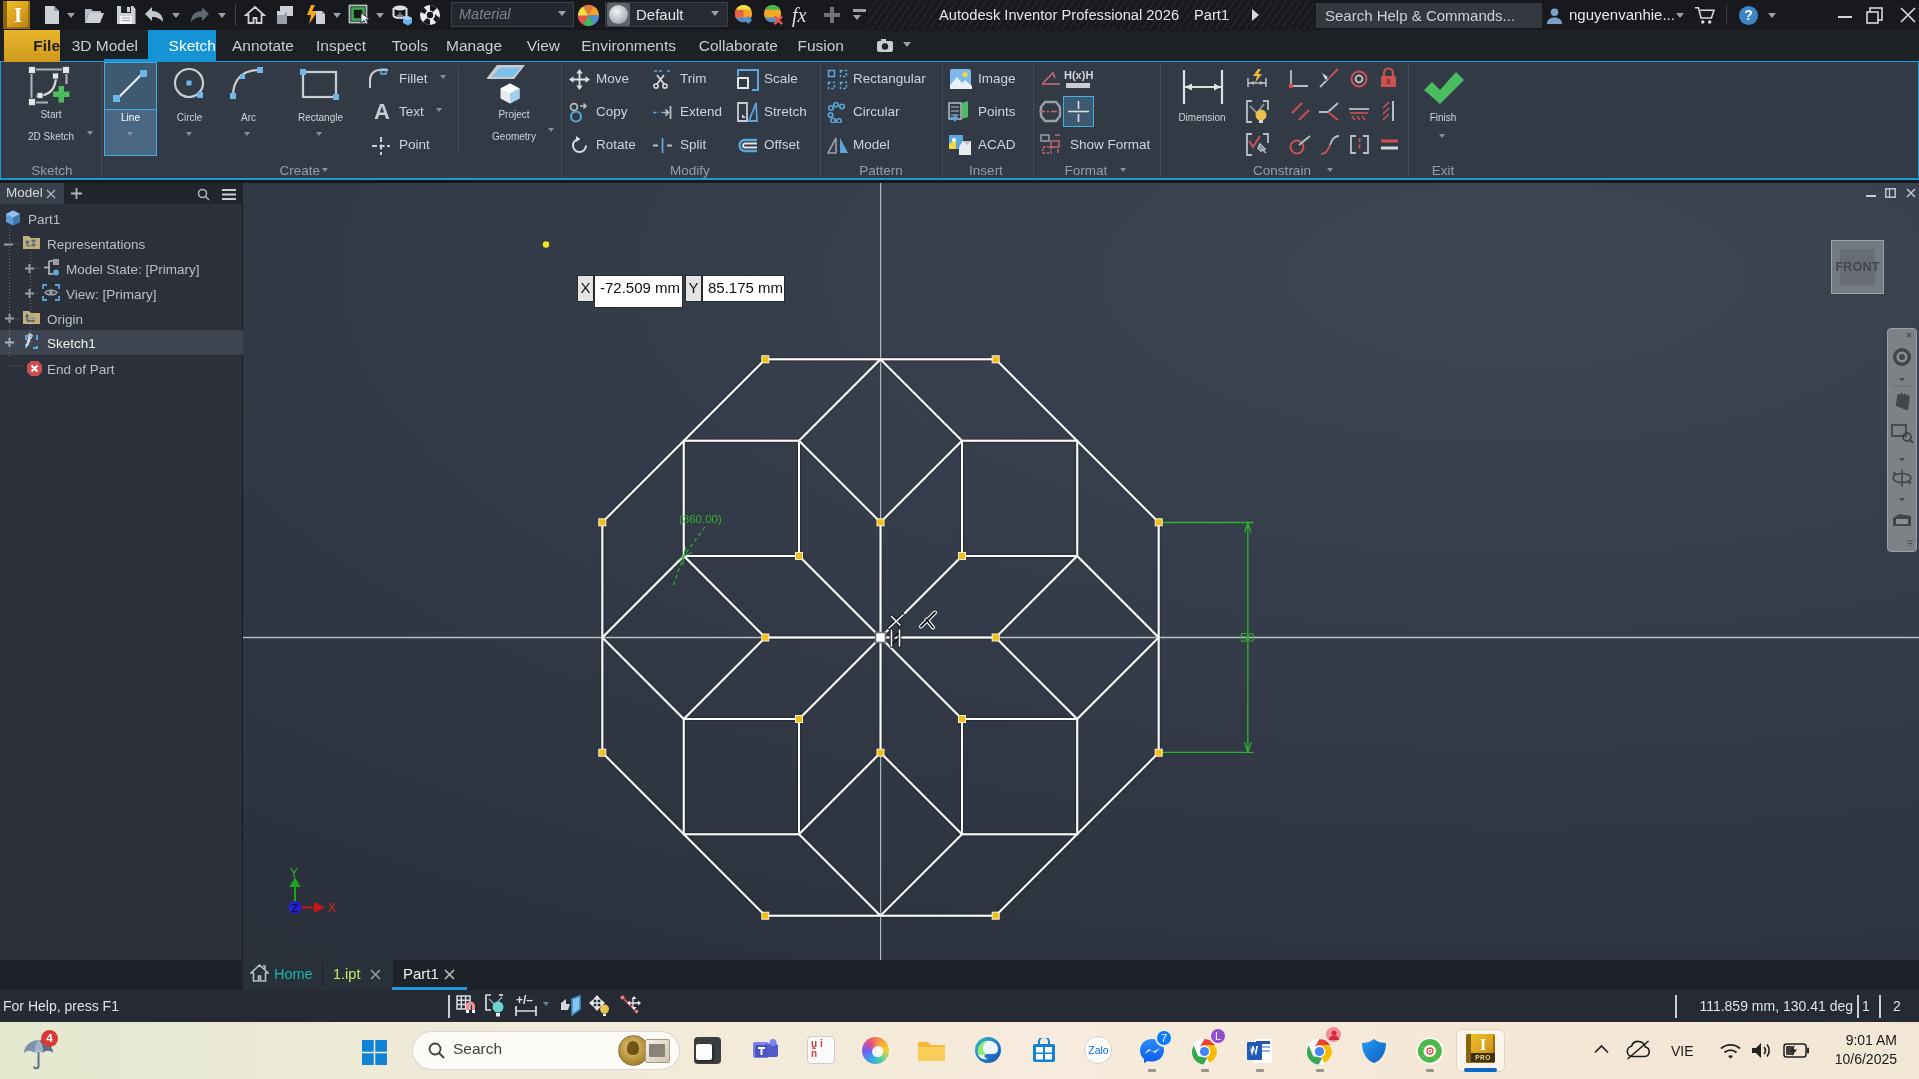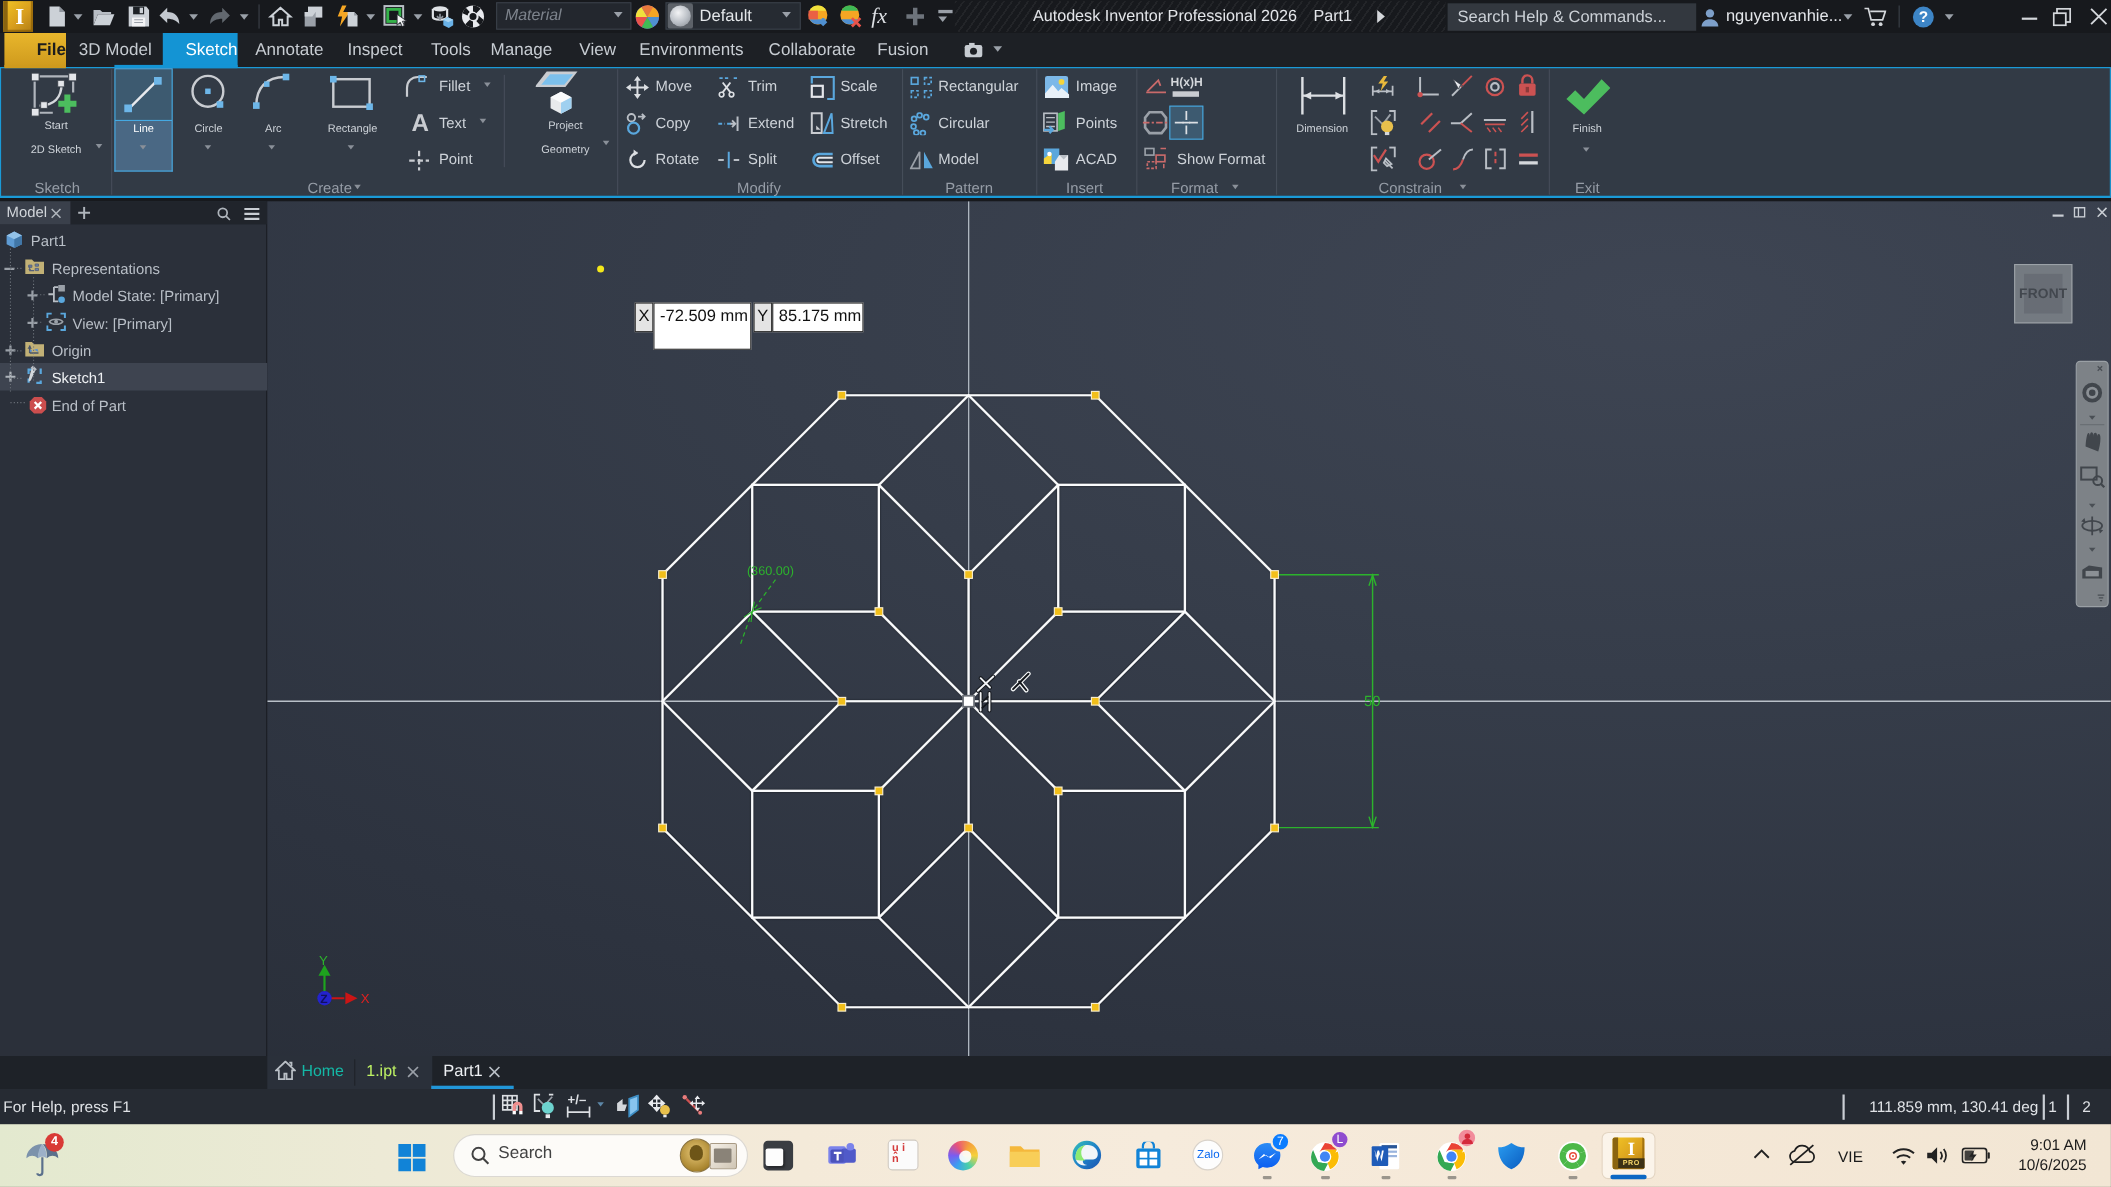--- a/index.html
+++ b/index.html
@@ -652,21 +652,21 @@
 <path d="M52 694l-5.5 10h11z" fill="#1ea31e"></path>
 <text x="47" y="694" fill="#2cb32c" font-size="12" font-family="Liberation Sans">Y</text>
 <path d="M58 724.5H70" stroke="#cc1515" stroke-width="2"></path>
 <path d="M82 724.5l-11-5.5v11z" fill="#cc1515"></path>
 <text x="85" y="729" fill="#e02020" font-size="12" font-family="Liberation Sans">X</text>
 <circle cx="52" cy="724.5" r="6.5" fill="#2323cc"></circle>
 <text x="48.2" y="729" fill="#101060" font-size="11" font-weight="bold" font-family="Liberation Sans">Z</text>
 </svg>
 
 <div class="abs" style="left:577px;top:275px;width:17px;height:27px;background:#e4e4e4;border:1.5px solid #2a2a2a;color:#111;font-size:15px;text-align:center;line-height:24px">X</div>
-<div class="abs" style="left:594px;top:275px;width:89px;height:43px;background:#fff;border:1.5px solid #2a2a2a;color:#111;font-size:15px;line-height:24px;padding-left:5px">-72.509 mm</div>
+<div class="abs" style="left:594px;top:275px;width:89px;height:33px;background:#fff;border:1.5px solid #2a2a2a;color:#111;font-size:15px;line-height:24px;padding-left:5px">-72.509 mm</div>
 <div class="abs" style="left:685px;top:275px;width:17px;height:27px;background:#e4e4e4;border:1.5px solid #2a2a2a;color:#111;font-size:15px;text-align:center;line-height:24px">Y</div>
 <div class="abs" style="left:702px;top:275px;width:83px;height:27px;background:#fff;border:1.5px solid #2a2a2a;color:#111;font-size:15px;line-height:24px;padding-left:5px">85.175 mm</div>
 
 <div class="abs" style="left:1866px;top:195px;width:10px;height:2px;background:#c9ced4"></div>
 <svg class="abs" style="left:1885px;top:188px;width:11px;height:10px" viewBox="0 0 11 10">
       <rect x="0.8" y="0.8" width="9.4" height="8.4" fill="none" stroke="#c9ced4" stroke-width="1.4"></rect>
       <path d="M4.5 1v8" stroke="#c9ced4" stroke-width="1.2"></path>
     </svg>
 <svg class="abs" style="left:1906px;top:188px;width:10px;height:10px" viewBox="0 0 10 10">
       <path d="M1 1l8 8M9 1L1 9" stroke="#c9ced4" stroke-width="1.4"></path>

